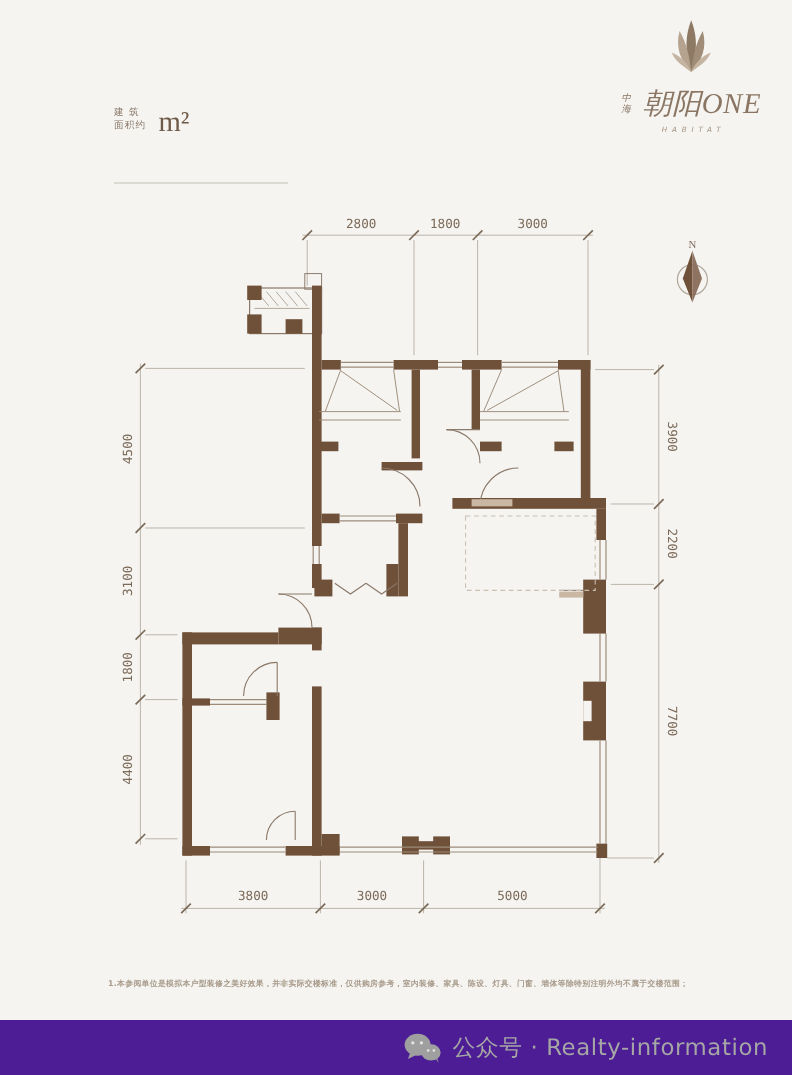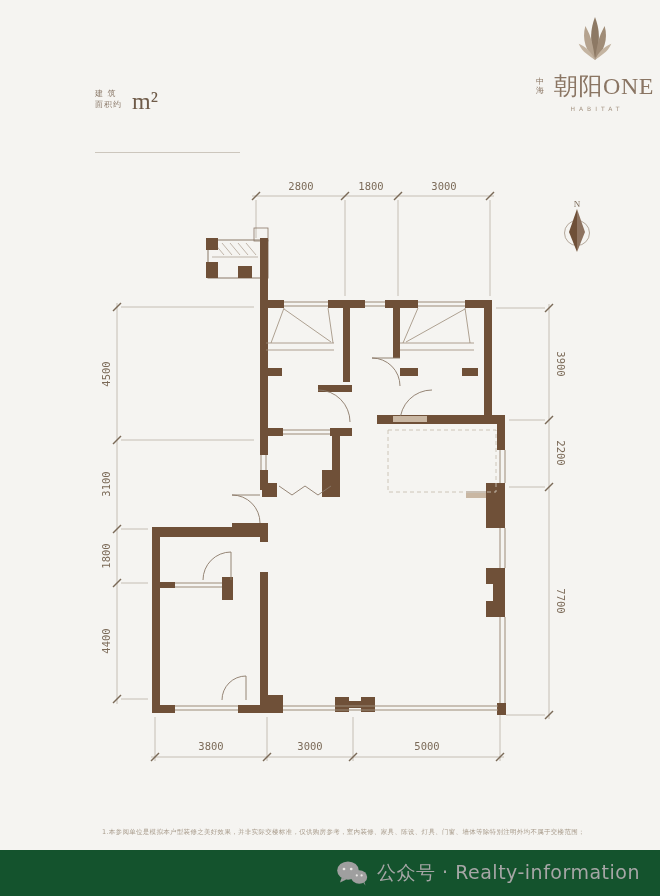--- a/index.html
+++ b/index.html
@@ -1,41 +1,41 @@
 <!DOCTYPE html>
 <html><head>
 <meta charset="utf-8">
 <style>
   html,body{margin:0;padding:0;}
   .page{position:relative;width:660px;height:896px;background:#f5f4f1;overflow:hidden;
         font-family:"DejaVu Sans",sans-serif;}
   
-  .area-block{position:absolute;left:95px;top:88px;display:flex;align-items:flex-start;}
+  .area-block{position:absolute;left:95px;top:88px;display:flex;align-items:center;}
   .area-prefix{font-size:8px;line-height:11px;color:#8a7868;margin-right:7px;padding-bottom:10px;
                letter-spacing:1px;white-space:nowrap;}
   .area-value{font-family:"Liberation Sans",sans-serif;font-size:52px;line-height:0.92;
               color:#6f5b49;letter-spacing:1px;font-weight:400;}
   .area-unit{font-family:"Liberation Serif",serif;font-size:24px;color:#6f5b49;
              padding-bottom:3px;margin-left:3px;}
   .area-rule{position:absolute;left:95px;top:152px;width:145px;height:1px;background:#ccc6bd;}
   
-  .logo{position:absolute;left:540px;top:14px;width:110px;text-align:center;color:#8a7563;}
+  .logo{position:absolute;left:521px;top:14px;width:110px;text-align:center;color:#8a7563;font-style:italic;}
   .logo-emblem{display:block;margin:0 auto 4px auto;}
   .logo-row{display:flex;align-items:center;justify-content:center;gap:5px;}
   .logo-dev{width:10px;font-size:8px;line-height:9px;word-break:break-all;color:#8a7563;}
   .logo-divider{width:1px;height:22px;background:#9b8774;}
   .logo-name{font-family:"Liberation Serif",serif;font-size:24px;letter-spacing:0.5px;color:#8a7563;white-space:nowrap;}
   .logo-tagline{margin-top:3px;font-size:6px;letter-spacing:4px;color:#a59483;padding-left:4px;}
   
   .plan-svg{position:absolute;left:0;top:0;}
   
   .disclaimer{position:absolute;left:86px;top:812px;right:55px;color:#a89b8b;}
-  .disclaimer p{margin:16px;font-size:6.5px;line-height:9.5px;letter-spacing:0.3px;}
-  
-  .footer{position:absolute;left:0;bottom:0;width:660px;height:46px;background:#14532d;
+  .disclaimer p{margin:4px;font-size:6.5px;line-height:9.5px;letter-spacing:0.3px;font-weight:bold;}
+  
+  .footer{position:absolute;left:0;bottom:0;width:660px;height:46px;background:#4c1d95;
           display:flex;align-items:center;justify-content:flex-end;padding-right:20px;box-sizing:border-box;gap:9px;}
   .footer-text{font-size:19px;color:#a6a6a6;letter-spacing:0.5px;}
 </style>
 </head>
 <body>
 
 <div class="page">
 
   <div class="area-block">
     <div class="area-prefix">

